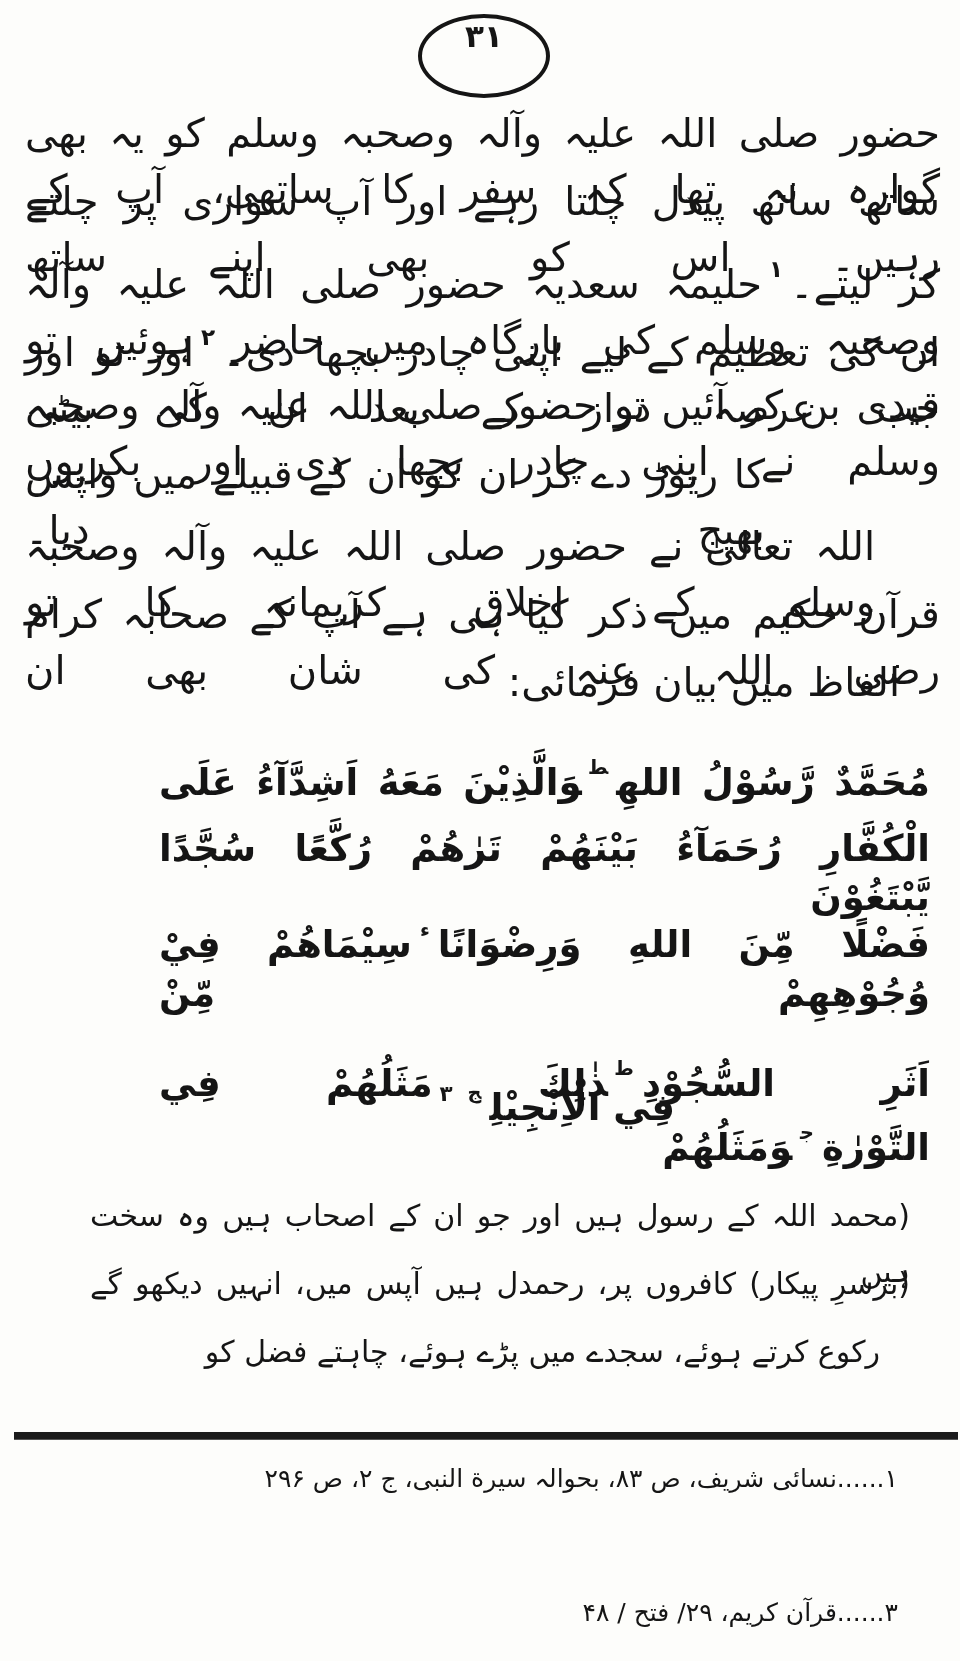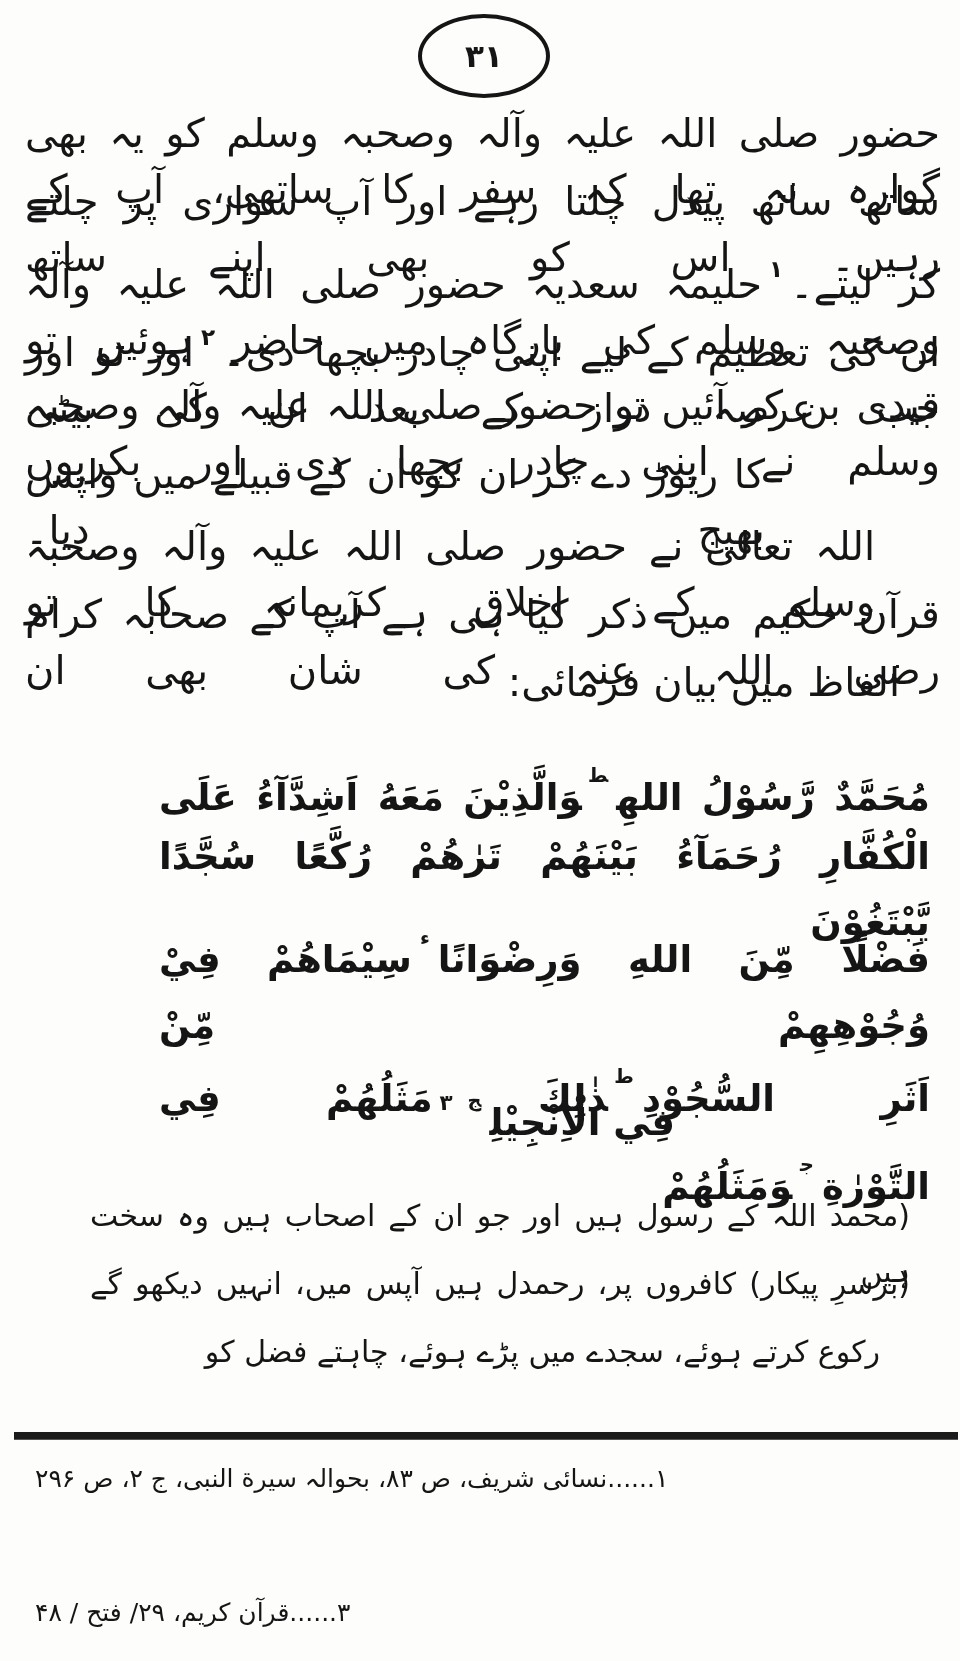--- a/index.html
+++ b/index.html
@@ -12,33 +12,33 @@
   }
   .page {
     position: absolute; inset: 0;
     background: #fdfdfb;
     color: #161616;
   }
   .oval {
     position: absolute; left: 418px; top: 14px;
     width: 124px; height: 76px;
     border: 4px solid #151515; border-radius: 50%;
-    display: flex; align-items: center; justify-content: center;
+    display: flex; align-items: flex-start; justify-content: center;
     font-size: 31px; font-weight: bold; color: #151515;
   }
   .ln {
     position: absolute;
     direction: rtl; unicode-bidi: embed;
     color: #151515;
     white-space: normal;
   }
   .body-ln  { left: 25px;  right: 20px; font-size: 40px; line-height: 56px; }
-  .verse-ln { left: 115px; right: 30px; font-size: 37px; line-height: 66px; font-weight: bold; margin-left: 44px; }
+  .verse-ln { left: 115px; right: 30px; font-size: 37px; line-height: 49px; font-weight: bold; margin-left: 44px; }
   .trans-ln { left: 90px;  right: 50px; font-size: 30px; line-height: 56px; }
-  .foot-ln  { left: 35px;  right: 62px; font-size: 25px; line-height: 46px; text-align: left; }
+  .foot-ln  { left: 35px;  right: 62px; font-size: 25px; line-height: 46px; text-align: right; }
   .just { text-align: justify; text-align-last: justify; }
   .alignR { text-align: right; text-align-last: right; }
   .sup {
     font-size: 58%; vertical-align: 38%;
     margin: 0 7px; font-weight: bold;
   }
   .waqf {
     font-size: 52%; vertical-align: 42%;
     margin: 0 8px;
   }

